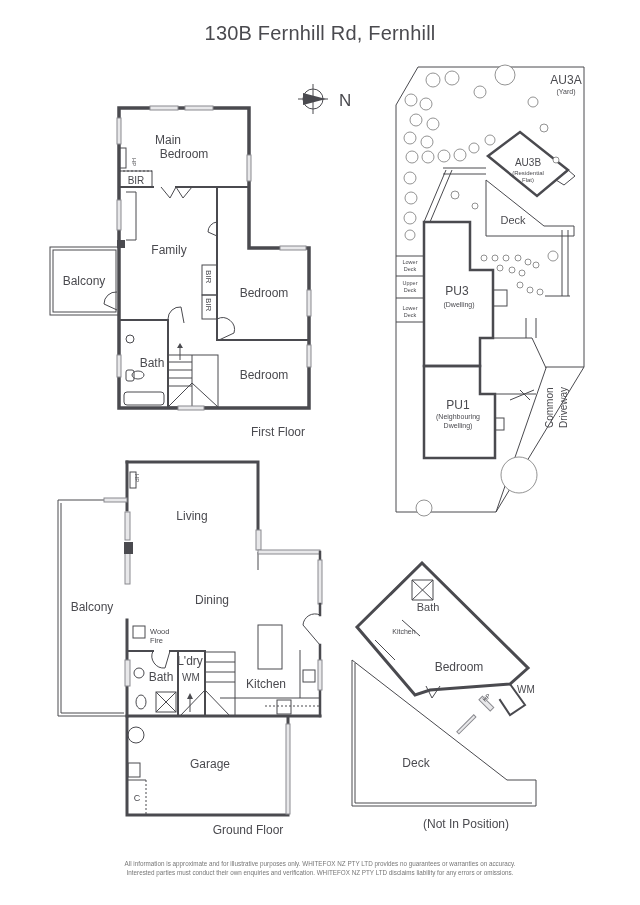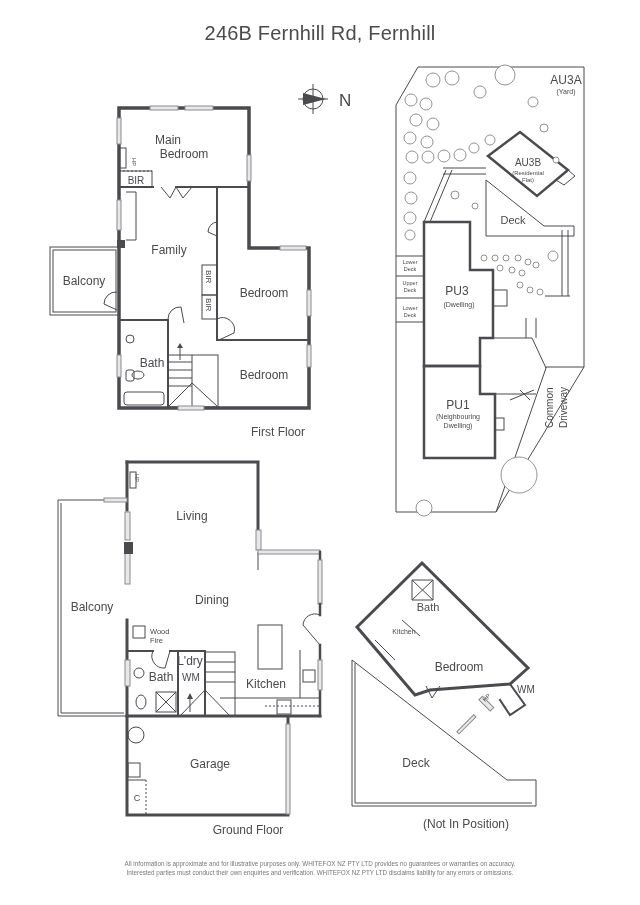--- a/index.html
+++ b/index.html
@@ -9,21 +9,21 @@
     .lbl { font-family: "Liberation Sans", sans-serif; fill: #4a4a4f; }
     .footer { position: absolute; top: 860px; left: 0; width: 640px; text-align: center; font-size: 6.3px; line-height: 8.5px; color: #777; }
     .w { stroke: #4a4a4f; fill: none; stroke-linecap: square; }
     .thin { stroke: #4a4a4f; stroke-width: 1; fill: none; }
     .win { stroke: #8a8a8f; stroke-width: 1; fill: #e8e8ea; }
     .tree { stroke: #777; stroke-width: 0.8; fill: #fff; }
   </style>
 </head>
 <body>
 
-<div class="title">246B Fernhill Rd, Fernhill</div>
+<div class="title">130B Fernhill Rd, Fernhill</div>
 
 <svg class="plan" width="640" height="905" viewBox="0 0 640 905">
 
   <g>
     <circle cx="313" cy="99" r="10" class="thin" stroke-width="1.5"></circle>
     <line x1="298" y1="99" x2="328" y2="99" class="thin"></line>
     <line x1="313" y1="84" x2="313" y2="114" class="thin"></line>
     <polygon points="303,93 303,105 326,99" fill="#4a4a4f"></polygon>
     <text x="339" y="106" class="lbl" font-size="17">N</text>
   </g>

